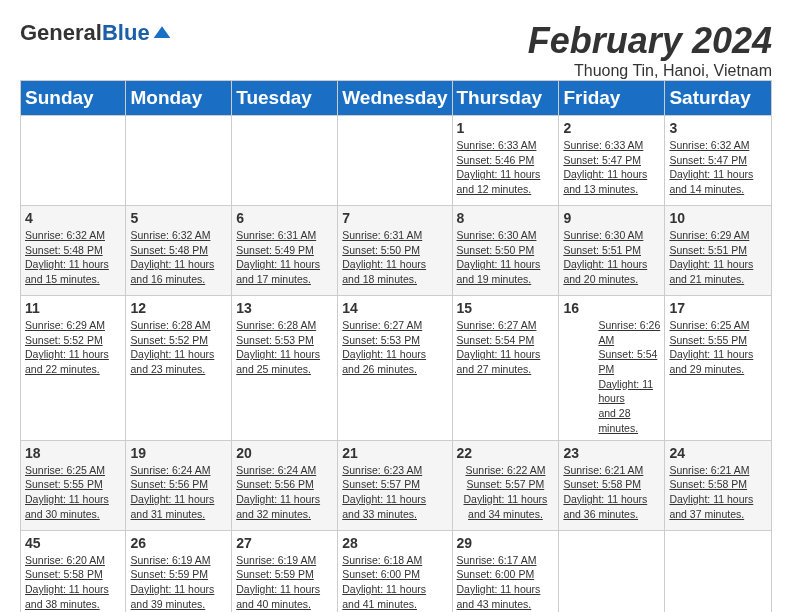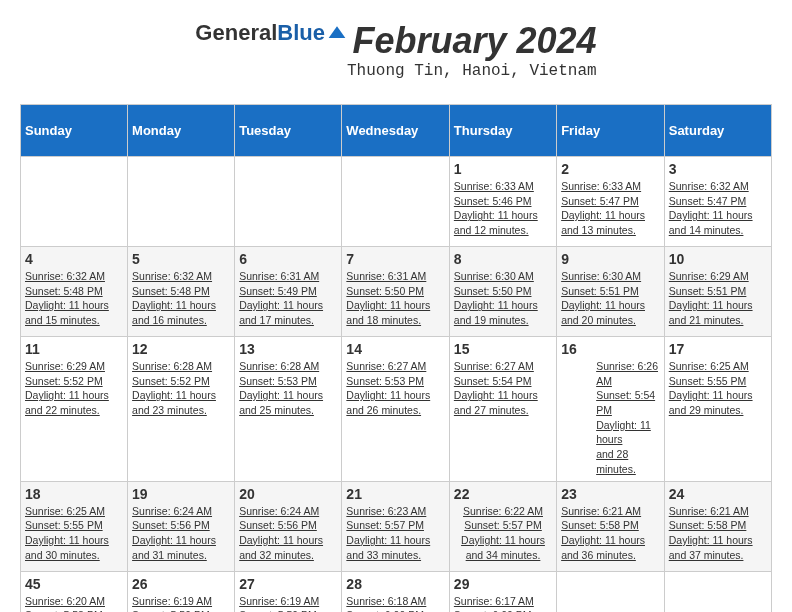--- a/index.html
+++ b/index.html
@@ -5,23 +5,23 @@
     * { box-sizing: border-box; margin: 0; padding: 0; }
     body {
       font-family: Arial, sans-serif;
       background: #fff;
       width: 792px;
       min-height: 612px;
       padding: 20px;
     }
     .header {
       display: flex;
-      justify-content: center;
+      justify-content: space-between;
       align-items: flex-start;
-      margin-bottom: 24px;
+      margin-bottom: 0;
     }
     .logo {
       display: flex;
       flex-direction: column;
       align-items: flex-start;
     }
     .logo-text {
       display: flex;
       align-items: center;
       font-size: 22px;
@@ -43,33 +43,32 @@
     }
     .calendar-title {
       font-size: 36px;
       font-weight: bold;
       color: #333;
       font-style: italic;
     }
     .calendar-subtitle {
       font-size: 16px;
       color: #333;
-      font-family: Liberation Mono, monospace;
     }
     table {
       width: 100%;
       border-collapse: collapse;
       font-size: 11px;
     }
     th {
       background-color: #1a6fc4;
       color: #fff;
-      padding: 18px 4px;
+      padding: 6px 4px;
       text-align: left;
-      font-size: 13px;
+      font-size: 19px;
       font-weight: bold;
       border: 1px solid #ccc;
     }
     td {
       border: 1px solid #ccc;
       vertical-align: top;
       padding: 4px;
       height: 90px;
       width: 108px;
     }

